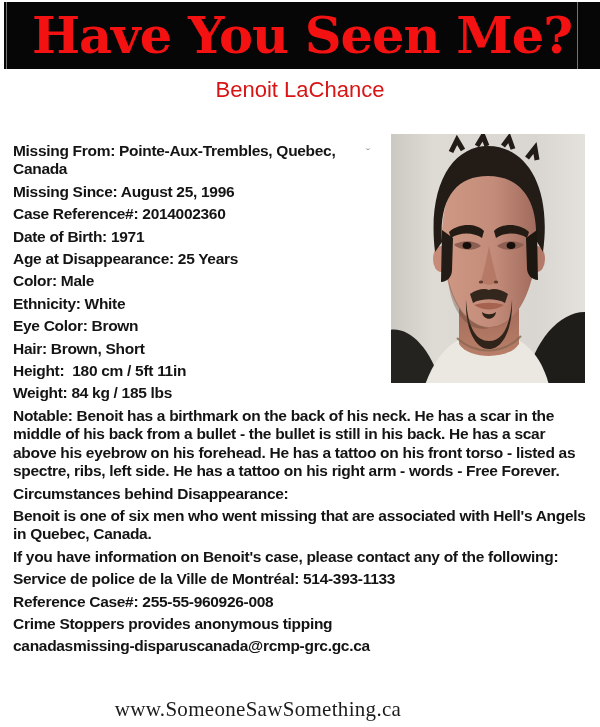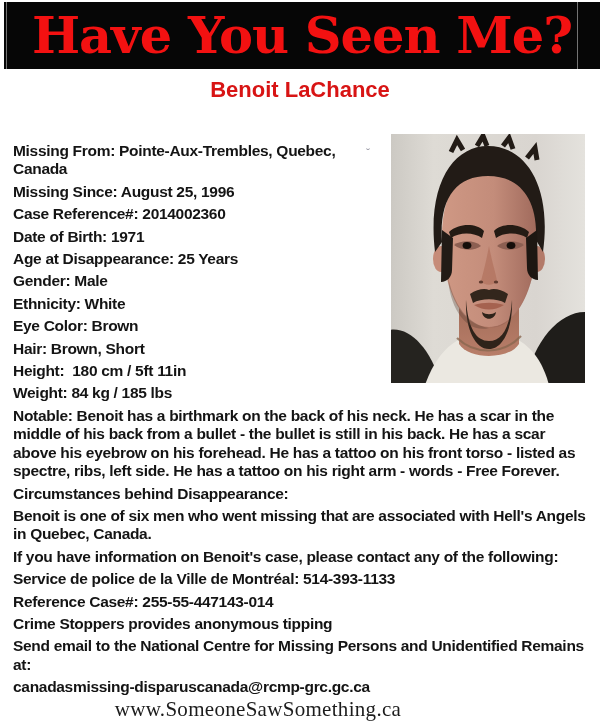--- a/index.html
+++ b/index.html
@@ -15,21 +15,21 @@
     margin:0;color:#f31111;text-align:center;
     font-family:"DejaVu Serif","Liberation Serif",serif;
     font-weight:bold;font-size:51px;line-height:66px;letter-spacing:-1px;
     white-space:nowrap;
   }
   .scanline{position:absolute;top:0;bottom:0;width:1px;background:#bdbdbd;opacity:.6;}
   .scanline.left{left:2px;}
   .scanline.right{left:573px;}
   .person-name{
     position:absolute;top:77px;left:0;width:600px;text-align:center;
-    font-weight:bold;font-size:22px;color:#d81414;letter-spacing:0;
+    font-weight:normal;font-size:22px;color:#d81414;letter-spacing:0;
   }
   .content{
     position:absolute;left:9px;top:138px;width:584px;
     font-weight:bold;font-size:15.5px;line-height:18.4px;
     letter-spacing:-0.3px;color:#141414;
   }
   .content p{margin:4px;white-space:pre-wrap;}
   .photo{
     float:right;width:194px;height:249px;
     margin:-4px 8px 12px 8px;display:block;
@@ -120,30 +120,29 @@
     <path d="M91,178 C95,181 101,181 105,178 C104,187 92,187 91,178 Z" fill="#2f231a"></path>
 
     <path d="M57,142 C62,170 77,191 98,194 C76,200 58,174 57,142 Z" fill="#5a3f33" opacity="0.35"></path>
   </svg>
 
   <p>Missing From: Pointe-Aux-Trembles, Quebec, Canada</p>
   <p>Missing Since: August 25, 1996</p>
   <p>Case Reference#: 2014002360</p>
   <p>Date of Birth: 1971</p>
   <p>Age at Disappearance: 25 Years</p>
-  <p>Gender: Male</p>
+  <p>Color: Male</p>
   <p>Ethnicity: White</p>
   <p>Eye Color: Brown</p>
   <p>Hair: Brown, Short</p>
   <p>Height:  180 cm / 5ft 11in</p>
   <p>Weight: 84 kg / 185 lbs</p>
   <p>Notable: Benoit has a birthmark on the back of his neck. He has a scar in the middle of his back from a bullet - the bullet is still in his back. He has a scar above his eyebrow on his forehead. He has a tattoo on his front torso - listed as spectre, ribs, left side. He has a tattoo on his right arm - words - Free Forever.</p>
   <p>Circumstances behind Disappearance:</p>
   <p>Benoit is one of six men who went missing that are associated with Hell's Angels in Quebec, Canada.</p>
   <p>If you have information on Benoit's case, please contact any of the following:</p>
   <p>Service de police de la Ville de Montréal: 514-393-1133</p>
-  <p>Reference Case#: 255-55-447143-014</p>
+  <p>Reference Case#: 255-55-960926-008</p>
   <p>Crime Stoppers provides anonymous tipping</p>
-  <p>Send email to the National Centre for Missing Persons and Unidentified Remains at:</p>
   <p>canadasmissing-disparuscanada@rcmp-grc.gc.ca</p>
 </div>
 
 <div class="footer">www.SomeoneSawSomething.ca</div>
 
 </body></html>

